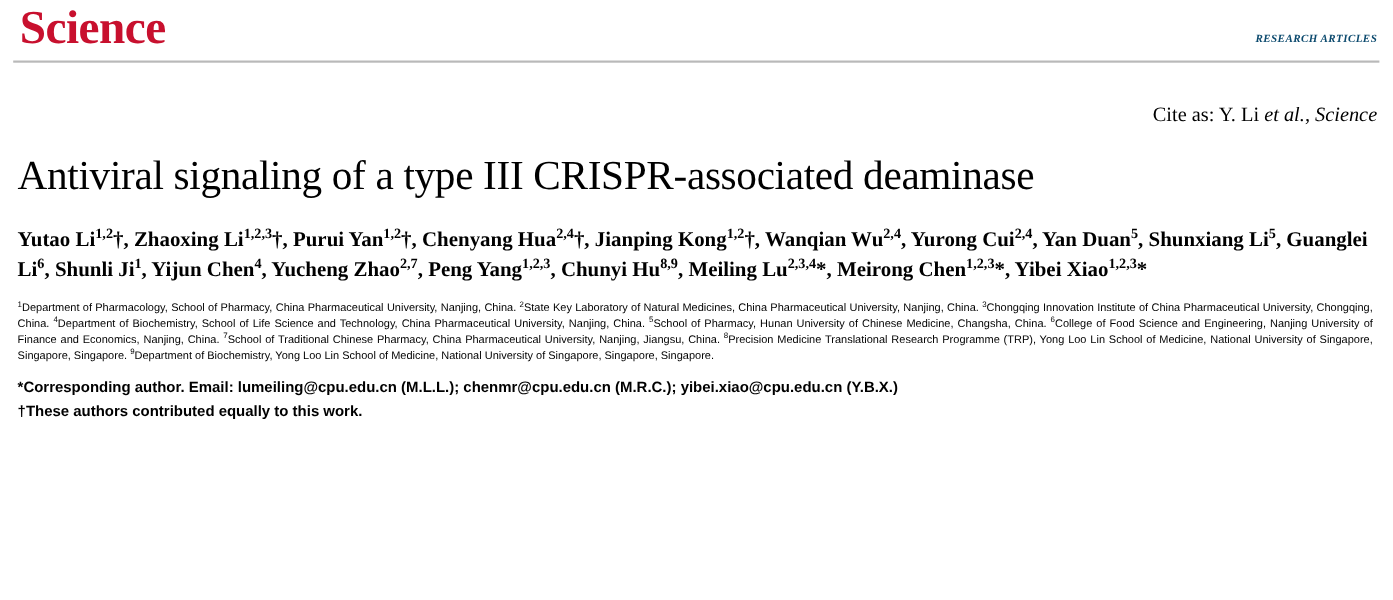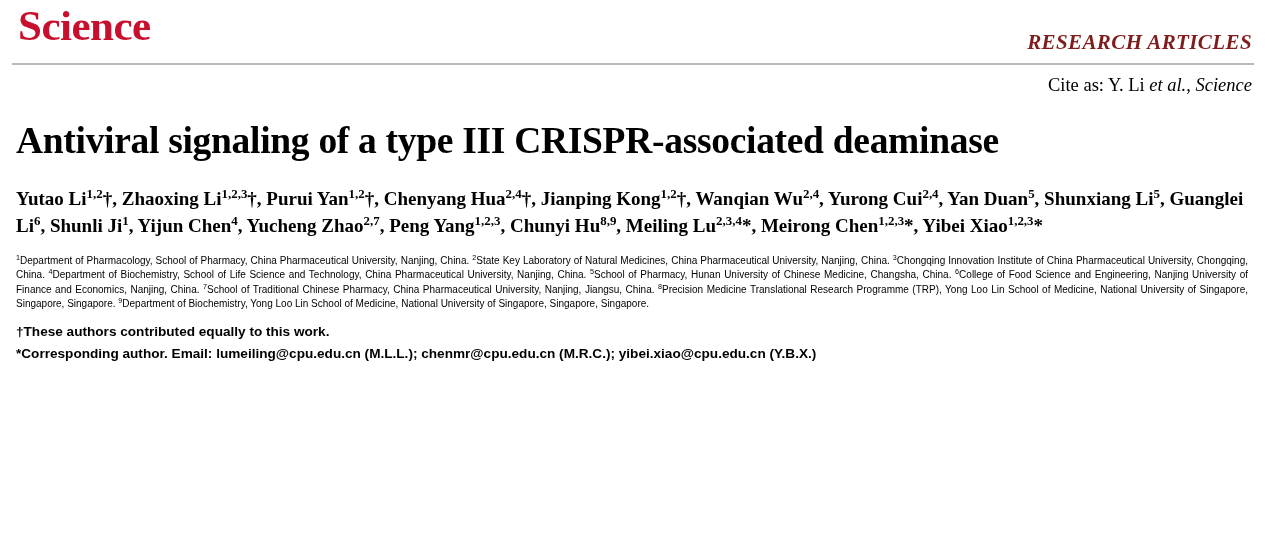--- a/index.html
+++ b/index.html
@@ -35,45 +35,45 @@
     font-weight: bold;
     color: #c8102e;
     letter-spacing: -0.5px;
     line-height: 1;
     padding-left: 6px;
   }
   .section-label {
     font-family: "Liberation Serif", serif;
     font-style: italic;
     font-weight: bold;
-    font-size: 21px;
+    font-size: 10px;
     letter-spacing: 0.4px;
-    color: #7f1d1d;
+    color: #0c4a6e;
     padding-top: 26px;
     padding-right: 2px;
   }
   .rule {
     border-top: 2px solid #b9b9b9;
     margin-top: 8px;
   }
 
   
   .cite {
     text-align: right;
     font-size: 18.5px;
     line-height: 1.35;
-    margin-top: 8px;
+    margin-top: 36px;
     padding-right: 2px;
   }
   .cite .ital { font-style: italic; }
 
   
   .title {
     font-size: 37.5px;
-    font-weight: bold;
+    font-weight: normal;
     letter-spacing: -0.3px;
     line-height: 1.1;
     margin-top: 22px;
     padding-left: 4px;
   }
 
   
   .authors {
     font-size: 19px;
     font-weight: bold;
@@ -123,17 +123,17 @@
     <div><span>Cite as: Y. Li </span><span class="ital">et al.</span><span>, </span><span class="ital">Science</span></div>
   </div>
 
   <h1 class="title">Antiviral signaling of a type III CRISPR-associated deaminase</h1>
 
   <div class="authors">Yutao Li<sup>1,2</sup>†, Zhaoxing Li<sup>1,2,3</sup>†, Purui Yan<sup>1,2</sup>†, Chenyang Hua<sup>2,4</sup>†, Jianping Kong<sup>1,2</sup>†, Wanqian Wu<sup>2,4</sup>, Yurong Cui<sup>2,4</sup>, Yan Duan<sup>5</sup>, Shunxiang Li<sup>5</sup>, Guanglei Li<sup>6</sup>, Shunli Ji<sup>1</sup>, Yijun Chen<sup>4</sup>, Yucheng Zhao<sup>2,7</sup>, Peng Yang<sup>1,2,3</sup>, Chunyi Hu<sup>8,9</sup>, Meiling Lu<sup>2,3,4</sup>*, Meirong Chen<sup>1,2,3</sup>*, Yibei Xiao<sup>1,2,3</sup>*</div>
 
   <div class="affils"><sup>1</sup>Department of Pharmacology, School of Pharmacy, China Pharmaceutical University, Nanjing, China. <sup>2</sup>State Key Laboratory of Natural Medicines, China Pharmaceutical University, Nanjing, China. <sup>3</sup>Chongqing Innovation Institute of China Pharmaceutical University, Chongqing, China. <sup>4</sup>Department of Biochemistry, School of Life Science and Technology, China Pharmaceutical University, Nanjing, China. <sup>5</sup>School of Pharmacy, Hunan University of Chinese Medicine, Changsha, China. <sup>6</sup>College of Food Science and Engineering, Nanjing University of Finance and Economics, Nanjing, China. <sup>7</sup>School of Traditional Chinese Pharmacy, China Pharmaceutical University, Nanjing, Jiangsu, China. <sup>8</sup>Precision Medicine Translational Research Programme (TRP), Yong Loo Lin School of Medicine, National University of Singapore, Singapore, Singapore. <sup>9</sup>Department of Biochemistry, Yong Loo Lin School of Medicine, National University of Singapore, Singapore, Singapore.</div>
 
   <div class="notes">
+    <div class="note-line">*Corresponding author. Email: lumeiling@cpu.edu.cn (M.L.L.); chenmr@cpu.edu.cn (M.R.C.); yibei.xiao@cpu.edu.cn (Y.B.X.)</div>
     <div class="note-line">†These authors contributed equally to this work.</div>
-    <div class="note-line">*Corresponding author. Email: lumeiling@cpu.edu.cn (M.L.L.); chenmr@cpu.edu.cn (M.R.C.); yibei.xiao@cpu.edu.cn (Y.B.X.)</div>
   </div>
 
 </div>
 
 </body></html>

